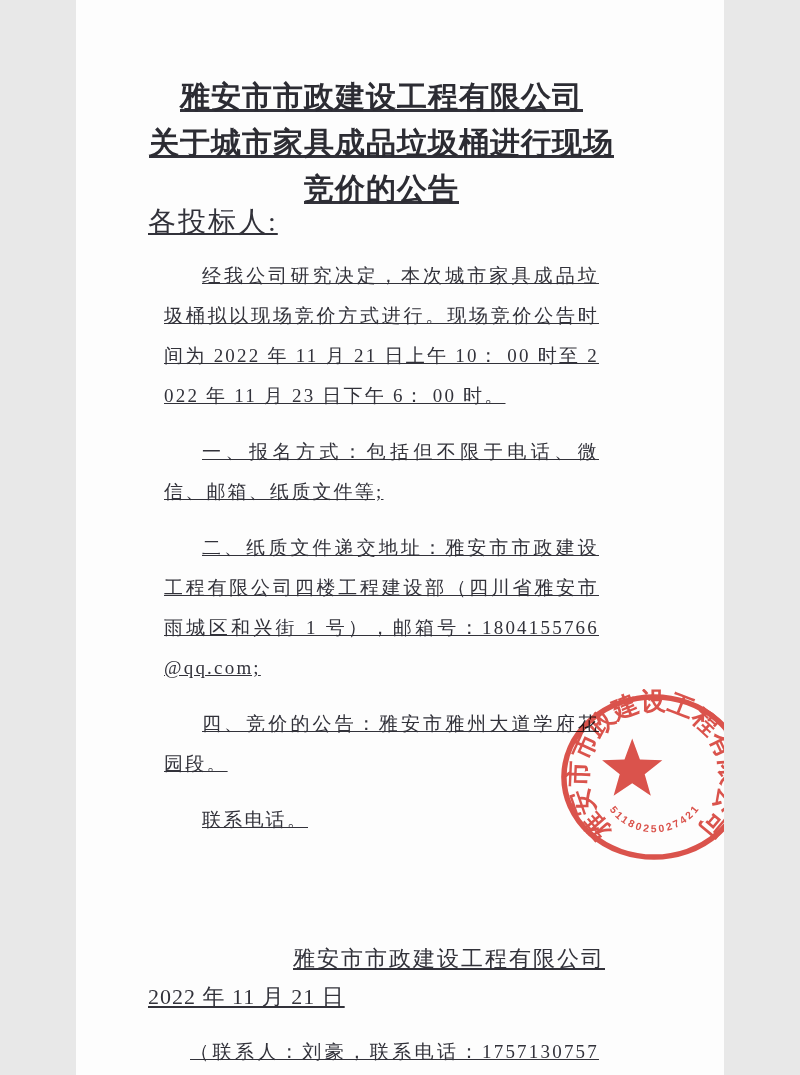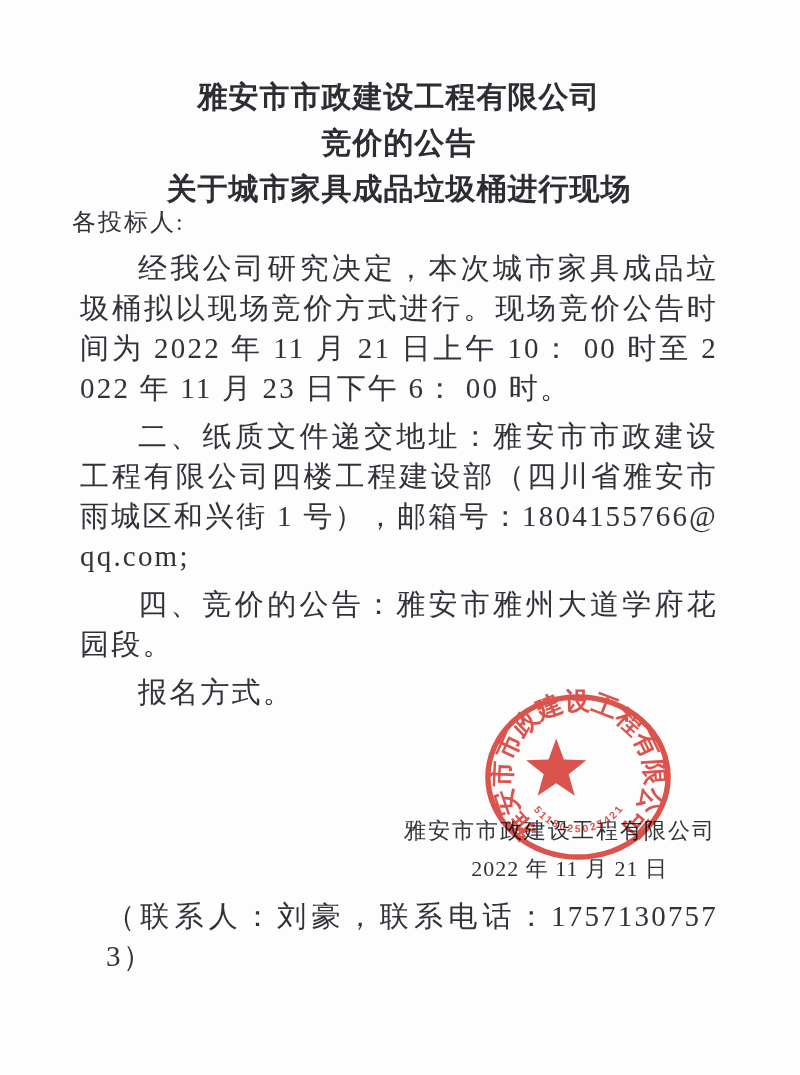--- a/index.html
+++ b/index.html
@@ -1,64 +1,64 @@
 <!DOCTYPE html>
 <html><head>
 <meta charset="utf-8">
 <style>
   html,body { margin:0; padding:0; background:#e8e8e8; }
   .page {
     position:relative;
-    width:800px; height:1075px;
+    width:648px; height:1075px;
     margin:0 auto;
     background:#fdfdfd;
     box-sizing:border-box;
-    padding:74px 74px 0 72px;
+    padding:74px 109px 0 72px;
     font-family:"Liberation Serif","DejaVu Serif",serif;
     color:#32323a;
     overflow:hidden;
+    text-decoration:underline;
   }
   .title-line {
     font-family:"Liberation Sans","DejaVu Sans",sans-serif;
     font-weight:700;
     font-size:30px;
     line-height:46px;
     text-align:center;
     letter-spacing:1px;
     color:#2c2c33;
   }
   .salutation {
     margin-top:-8px;
-    font-size:24px;
+    font-size:28px;
     line-height:36px;
     letter-spacing:2px;
   }
   p.body {
-    margin:8px;
-    font-size:29px;
+    margin:16px;
+    font-size:19px;
     line-height:40px;
     letter-spacing:2.2px;
     text-align:justify;
     text-justify:inter-ideograph;
     word-break:break-all;
   }
   .indent { text-indent:2em; }
   .p-first { margin-top:4px; }
   .item4 { margin-top:-7px; }
   .closing { margin-top:8px; }
   .sig-company {
     margin-top:100px;
     text-align:right;
     padding-right:10px;
     font-size:22px;
     line-height:38px;
     letter-spacing:2px;
   }
   .sig-date {
-    text-align:right;
     padding-right:58px;
     font-size:22px;
     line-height:38px;
     letter-spacing:1px;
   }
   .contact {
     padding-left:26px;
     font-size:21.5px;
     line-height:38px;
     letter-spacing:1.5px;
@@ -75,30 +75,31 @@
     pointer-events:none;
   }
   .seal svg { width:100%; height:100%; display:block; }
 </style>
 </head>
 <body>
 
 <div class="page">
 
   <div class="title-line">雅安市市政建设工程有限公司</div>
+  <div class="title-line">关于城市家具成品垃圾桶进行现场</div>
   <div class="title-line">竞价的公告</div>
-  <div class="title-line">关于城市家具成品垃圾桶进行现场</div>
 
   <div class="salutation">各投标人:</div>
 
   <p class="body indent p-first">经我公司研究决定，本次城市家具成品垃圾桶拟以现场竞价方式进行。现场竞价公告时间为 2022 年 11 月 21 日上午 10： 00 时至 2022 年 11 月 23 日下午 6： 00 时。</p>
+  <p class="body indent">一、报名方式：包括但不限于电话、微信、邮箱、纸质文件等;</p>
   <p class="body indent">二、纸质文件递交地址：雅安市市政建设工程有限公司四楼工程建设部（四川省雅安市雨城区和兴街 1 号），邮箱号：1804155766@qq.com;</p>
   <p class="body indent item4">四、竞价的公告：雅安市雅州大道学府花园段。</p>
 
-  <p class="body indent closing">报名方式。</p>
+  <p class="body indent closing">联系电话。</p>
 
   <div class="sig-company">雅安市市政建设工程有限公司</div>
   <div class="sig-date">2022 年 11 月 21 日</div>
 
   <p class="body contact">（联系人：刘豪，联系电话：17571307573）</p>
 
   <div class="seal">
     <svg viewBox="0 0 200 178" preserveAspectRatio="none">
       <defs>
         <path id="sealTopArc" d="M 58.1 142.6 A 68 68 0 1 1 141.9 142.6" fill="none"></path>

